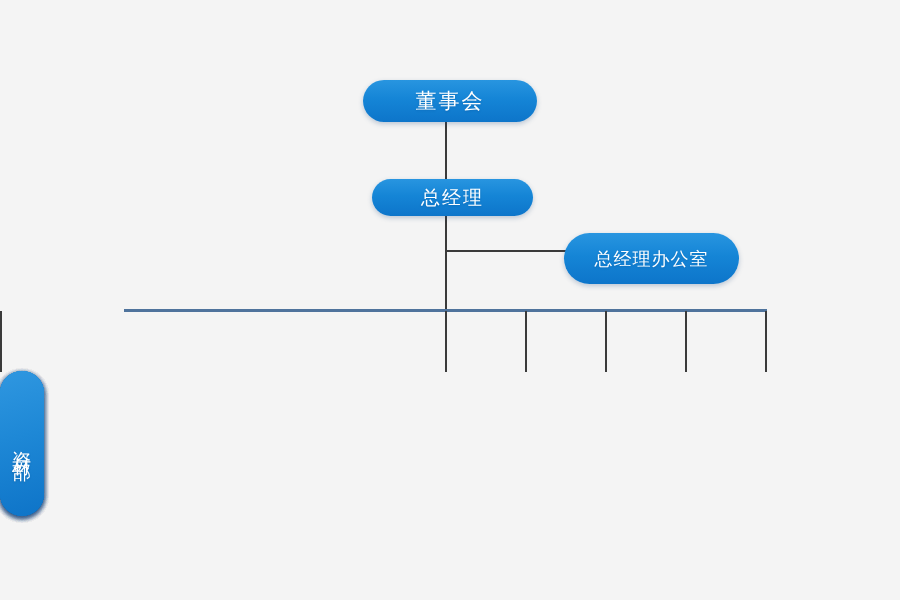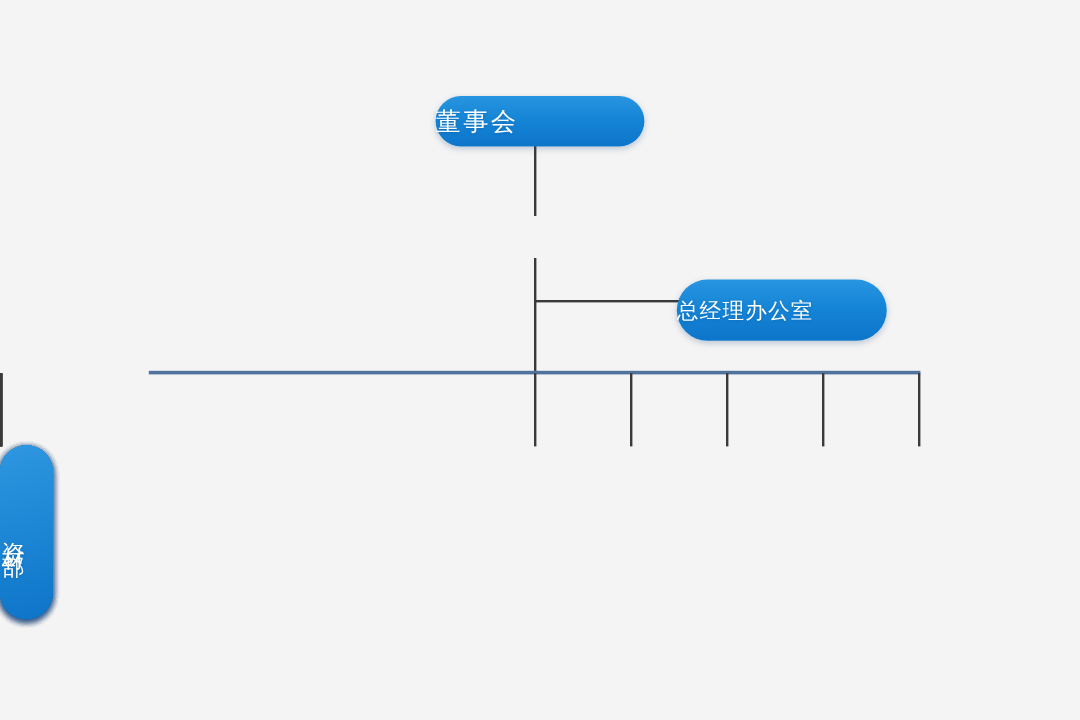--- a/index.html
+++ b/index.html
@@ -44,28 +44,28 @@
   .drop:nth-of-type(6) { left: 525px; }
   .drop:nth-of-type(7) { left: 605px; }
   .drop:nth-of-type(8) { left: 685px; }
   .drop:nth-of-type(9) { left: 765px; }
 
   
   .pill {
     position: absolute;
     display: flex;
     align-items: center;
+    justify-content: center;
     color: #ffffff;
     background: linear-gradient(180deg, #2895e0 0%, #1585d6 45%, #0d75ca 100%);
     box-shadow: 0 2px 5px rgba(40, 80, 130, 0.28);
     border-radius: 999px;
     text-shadow: 0 1px 2px rgba(0, 60, 120, 0.25);
     letter-spacing: 2px;
     user-select: none;
-    font-family: Liberation Mono, monospace;
   }
   .node-board {
     left: 363px; top: 80px;
     width: 174px; height: 42px;
     font-size: 21px;
   }
   .node-gm {
     left: 372px; top: 179px;
     width: 161px; height: 37px;
     font-size: 19px;
@@ -120,20 +120,23 @@
   <div class="drop"></div>
   <div class="drop"></div>
   <div class="drop"></div>
   <div class="drop"></div>
   <div class="drop"></div>
 
   <div class="pill node-board">
     <span>董事会</span>
   </div>
 
+  <div class="pill node-gm">
+    <span>总经理</span>
+  </div>
 
   <div class="pill node-office">
     <span>总经理办公室</span>
   </div>
 
   <div class="pill dept">
     <span class="dept-label">市场部</span>
   </div>
   <div class="pill dept">
     <span class="dept-label">研发部</span>

